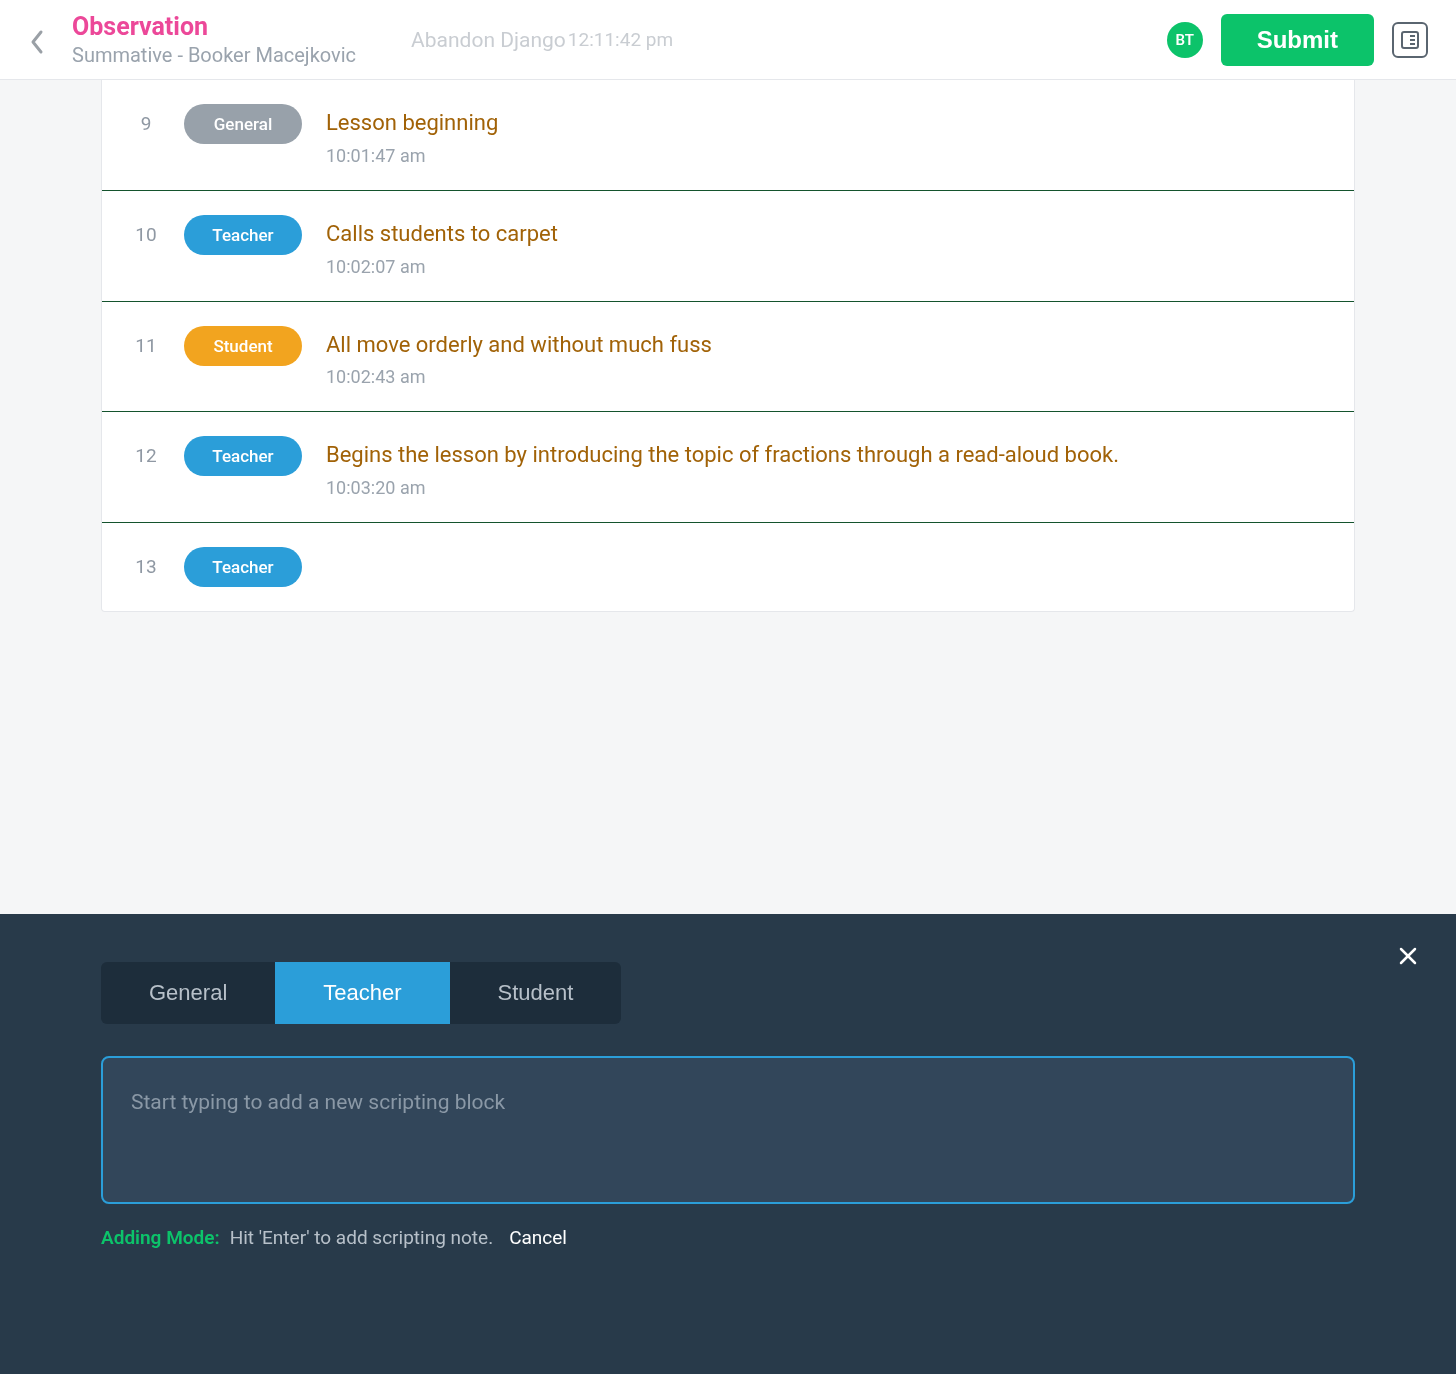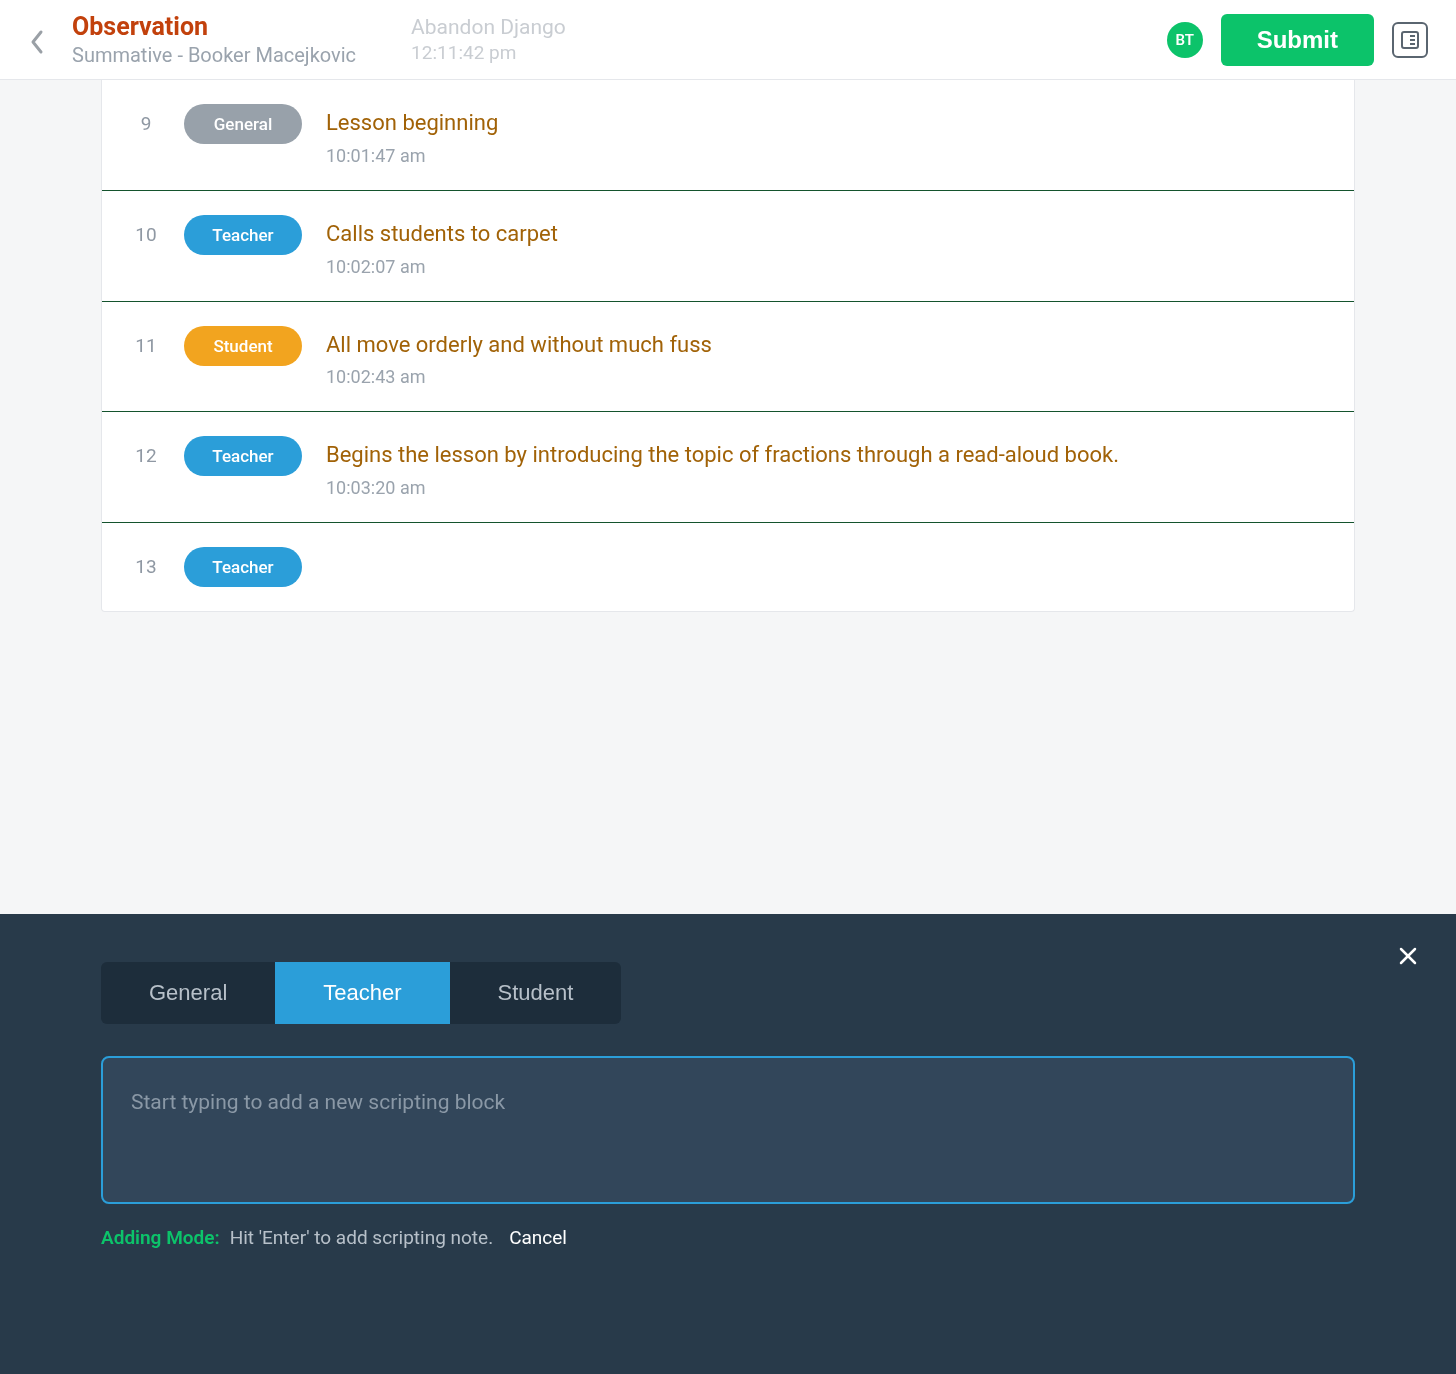--- a/index.html
+++ b/index.html
@@ -25,34 +25,34 @@
       width: 24px;
       height: 24px;
       cursor: pointer;
       margin-right: 20px;
     }
     .back-chevron svg { stroke: #9aa0a6; }
     .title-block { flex: 0 0 auto; }
     .title {
       font-size: 25px;
       font-weight: 700;
-      color: #c2410c;
+      color: #ec4899;
       line-height: 1.2;
     }
     .subtitle {
       font-size: 20px;
       color: #9aa3ad;
       line-height: 1.3;
     }
     .faded-top {
       color: #c9cdd2;
       font-size: 19px;
       margin-left: 55px;
       display: flex;
-      flex-direction: column;
+      flex-direction: row;
       gap: 2px;
     }
     .faded-top span:first-child { font-size: 21px; }
     .header-right {
       margin-left: auto;
       display: flex;
       align-items: center;
       gap: 18px;
     }
     .avatar {

